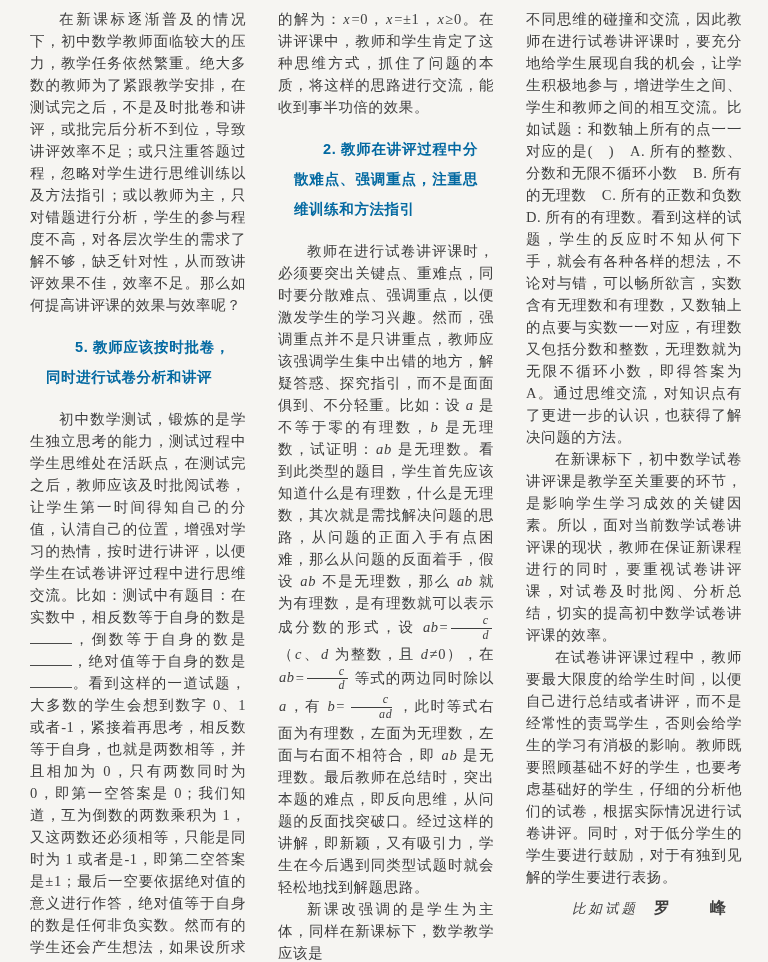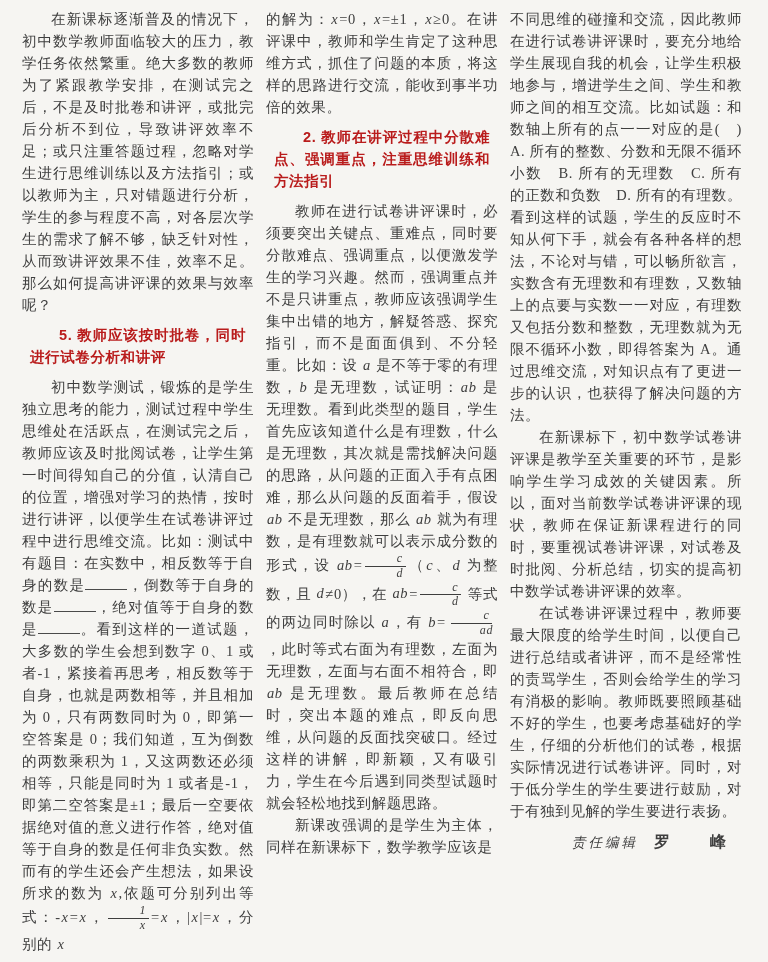--- a/index.html
+++ b/index.html
@@ -5,46 +5,46 @@
   html, body { margin: 0; padding: 0; }
   body {
     width: 768px; height: 962px;
     background: #f6f5f2;
     color: #3e3e3e;
     font-family: "Liberation Serif", "DejaVu Serif", serif;
   }
   .page {
     box-sizing: border-box;
     width: 768px; height: 962px;
-    padding: 8px 26px 0 22px;
+    padding: 8px 26px 0 30px;
     display: flex;
-    gap: 12px;
+    gap: 32px;
     overflow: hidden;
     background: #f6f5f2;
   }
   .col { flex: 1 1 0; min-width: 0; }
   .para {
     margin: 0;
     font-size: 14.5px;
     line-height: 22px;
     letter-spacing: 0.6px;
     text-align: justify;
     text-justify: inter-character;
   }
   .indent { text-indent: 2em; }
   .heading {
-    margin: 8px;
+    margin: 16px;
     font-family: "Liberation Sans", "DejaVu Sans", sans-serif;
     font-weight: bold;
     font-size: 14.5px;
-    line-height: 22px;
+    line-height: 30px;
     letter-spacing: 0.6px;
     text-align: justify;
     text-indent: 2em;
-    color: #b91c1c;
+    color: #0369a1;
   }
   .mvar {
     font-style: italic;
     font-family: "Liberation Serif", serif;
     padding: 0 1px;
   }
   .blank {
     display: inline-block;
     width: 42px;
     height: 0.9em;
@@ -107,17 +107,17 @@
           <span class="den">ad</span>
         </span>，此时等式右面为有理数，左面为无理数，左面与右面不相符合，即 <span class="mvar">ab</span> 是无理数。最后教师在总结时，突出本题的难点，即反向思维，从问题的反面找突破口。经过这样的讲解，即新颖，又有吸引力，学生在今后遇到同类型试题时就会轻松地找到解题思路。</p>
     <p class="para indent">新课改强调的是学生为主体，同样在新课标下，数学教学应该是</p>
   </div>
 
   <div class="col">
     <p class="para">不同思维的碰撞和交流，因此教师在进行试卷讲评课时，要充分地给学生展现自我的机会，让学生积极地参与，增进学生之间、学生和教师之间的相互交流。比如试题：和数轴上所有的点一一对应的是(　)　A. 所有的整数、分数和无限不循环小数　B. 所有的无理数　C. 所有的正数和负数　D. 所有的有理数。看到这样的试题，学生的反应时不知从何下手，就会有各种各样的想法，不论对与错，可以畅所欲言，实数含有无理数和有理数，又数轴上的点要与实数一一对应，有理数又包括分数和整数，无理数就为无限不循环小数，即得答案为 A。通过思维交流，对知识点有了更进一步的认识，也获得了解决问题的方法。</p>
     <p class="para indent">在新课标下，初中数学试卷讲评课是教学至关重要的环节，是影响学生学习成效的关键因素。所以，面对当前数学试卷讲评课的现状，教师在保证新课程进行的同时，要重视试卷讲评课，对试卷及时批阅、分析总结，切实的提高初中数学试卷讲评课的效率。</p>
     <p class="para indent">在试卷讲评课过程中，教师要最大限度的给学生时间，以便自己进行总结或者讲评，而不是经常性的责骂学生，否则会给学生的学习有消极的影响。教师既要照顾基础不好的学生，也要考虑基础好的学生，仔细的分析他们的试卷，根据实际情况进行试卷讲评。同时，对于低分学生的学生要进行鼓励，对于有独到见解的学生要进行表扬。</p>
     <p class="editor-line">
-      <span class="editor-label">责任编辑</span><span class="editor-name">罗　峰</span>
+      <span class="editor-label">比如试题</span><span class="editor-name">罗　峰</span>
     </p>
   </div>
 
 </div>
 
 </body></html>

